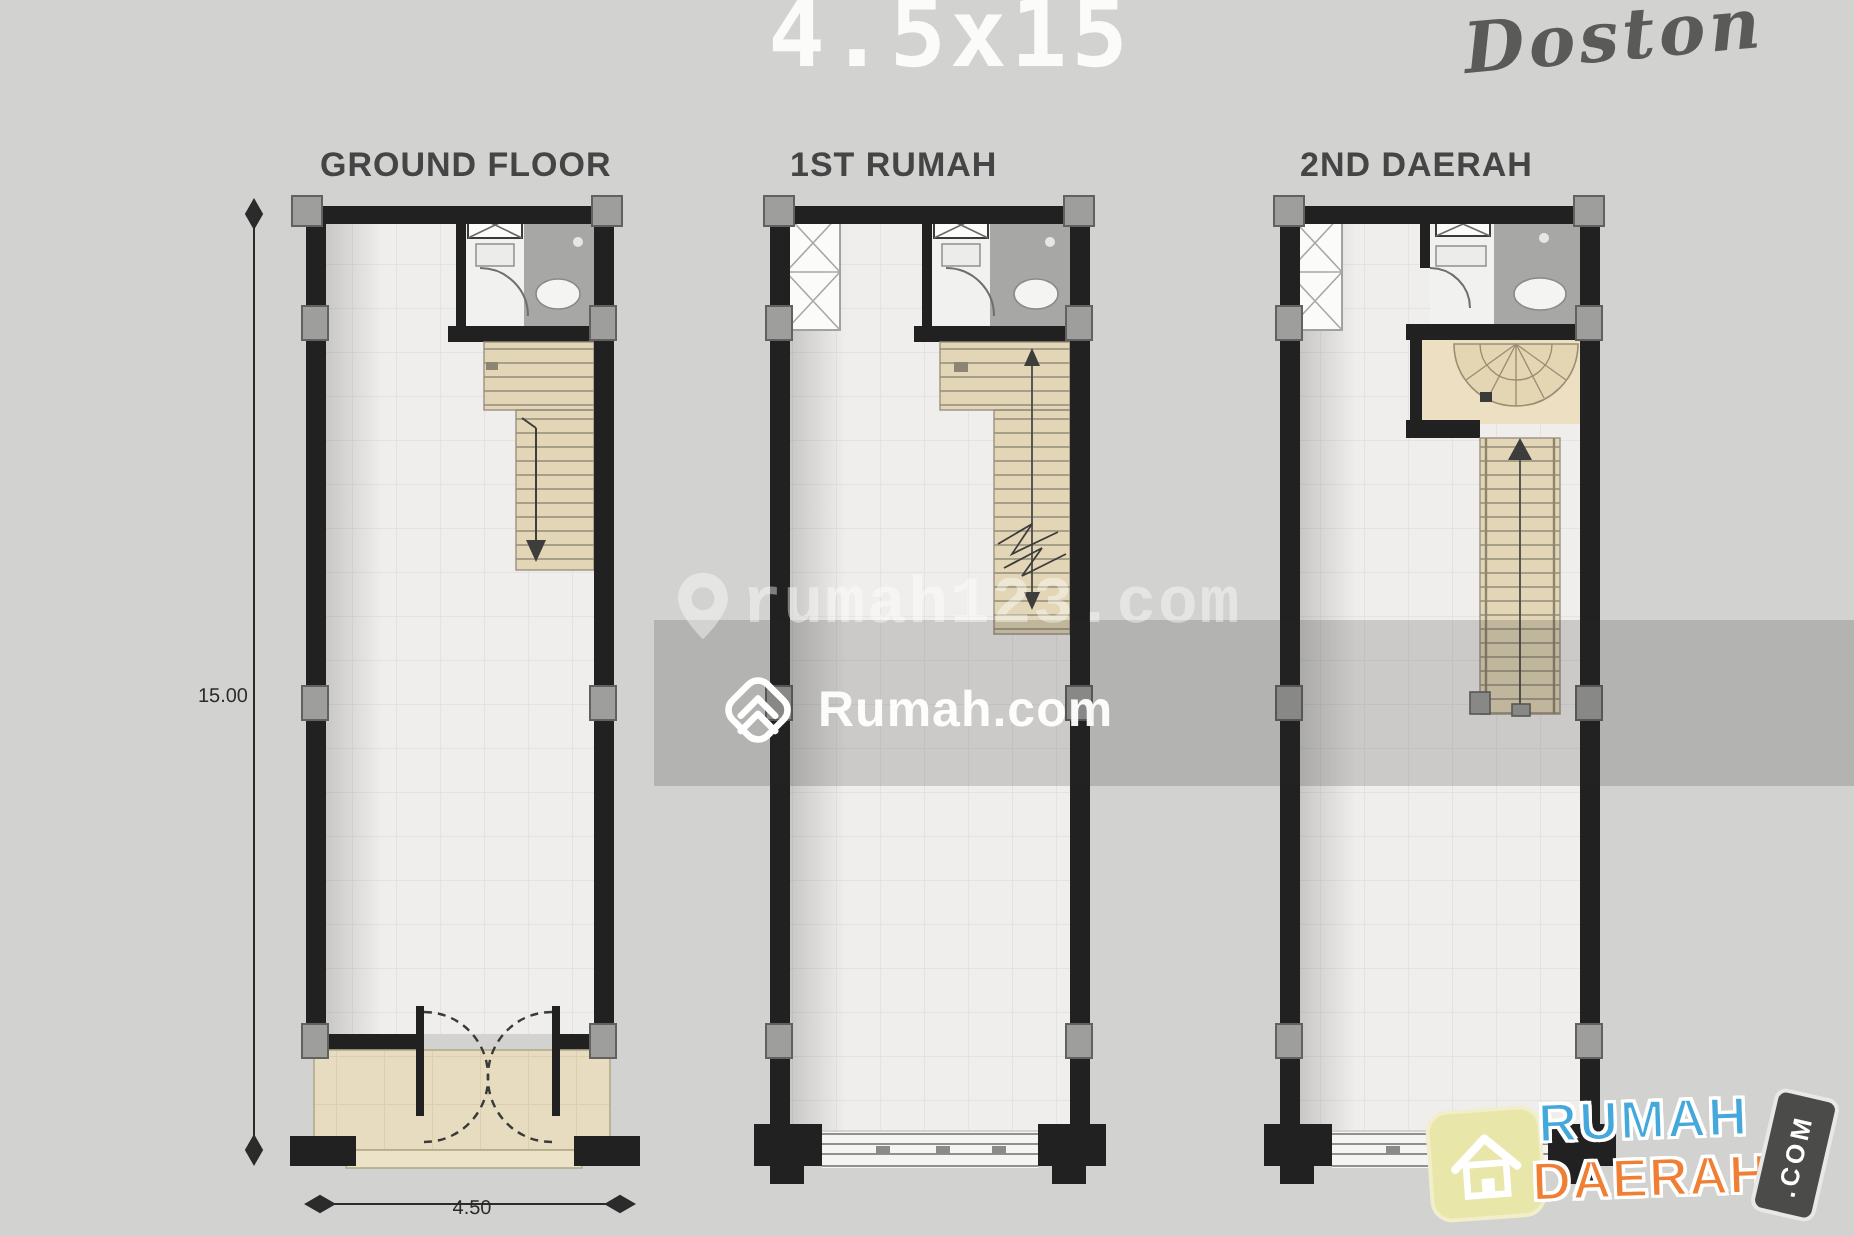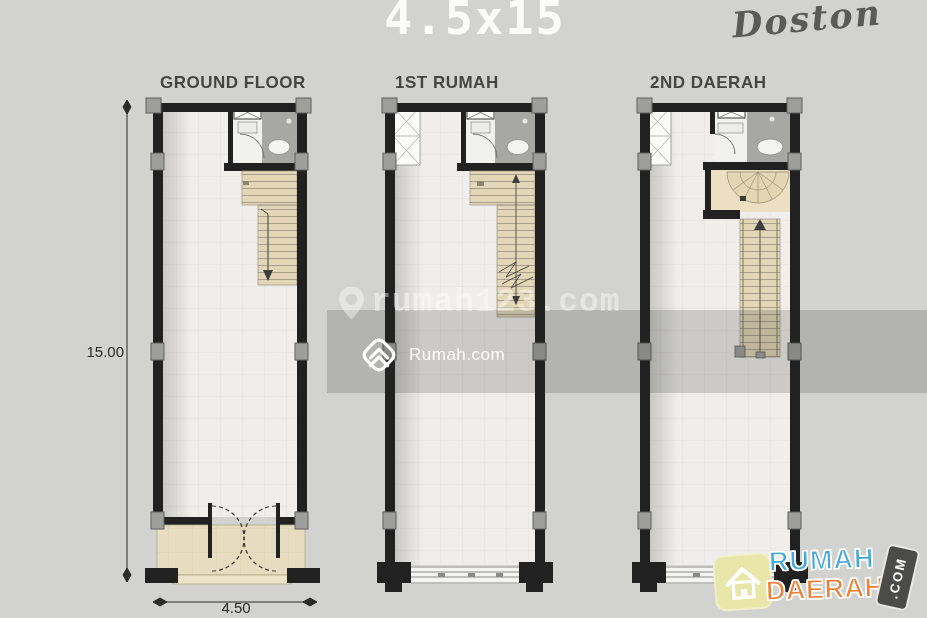--- a/index.html
+++ b/index.html
@@ -11,29 +11,29 @@
     font-family:"DejaVu Sans Mono",monospace;font-weight:bold;font-size:47px;
     letter-spacing:2px;color:#fbfbfa;}
   .brand{left:712px;top:0px;width:190px;text-align:center;}
   .brand-name{font-family:"DejaVu Serif",serif;font-style:italic;font-weight:bold;
     font-size:35px;color:#5a5a58;transform:rotate(-5deg);letter-spacing:2px;line-height:38px;}
   .brand-sub{font-family:"Liberation Serif",serif;font-size:13px;color:#9b9b99;
     letter-spacing:6px;margin-top:-4px;}
   .floor-label{top:73px;font-size:17px;font-weight:bold;color:#454545;
     letter-spacing:0.5px;text-align:left;}
   
-  .dim{color:#2b2b2b;font-size:15px;}
+  .dim{color:#2b2b2b;font-size:10px;}
   .dim-h{left:78px;top:343px;width:46px;text-align:right;}
   .dim-w{left:210px;top:599px;width:52px;text-align:center;}
   
   .wm-band{left:327px;top:310px;width:600px;height:83px;background:rgba(40,40,38,0.18);}
   .wm1{left:338px;top:284px;display:flex;align-items:center;gap:6px;}
   .wm1 .txt{font-size:33px;font-weight:bold;color:rgba(255,255,255,0.42);letter-spacing:1px;font-family:Liberation Mono, monospace;}
   .wm2{left:358px;top:334px;display:flex;align-items:center;gap:9px;}
-  .wm2 .txt{font-size:17px;font-weight:normal;color:rgba(255,255,255,0.95);letter-spacing:0.5px;}
+  .wm2 .txt{font-size:25px;font-weight:bold;color:rgba(255,255,255,0.95);letter-spacing:0.5px;}
   
   .house-badge{left:714px;top:554px;width:54px;height:52px;background:#e9e6a9;
     border-radius:11px;transform:rotate(-4deg);border:2px solid #f0eecb;
     display:flex;align-items:center;justify-content:center;}
   .rd1{left:769px;top:545px;font-size:27px;font-weight:800;color:#45a8da;
     letter-spacing:1px;transform:rotate(-2deg);
     -webkit-text-stroke:1.2px #ffffff;
     text-shadow:1px 1px 0 #fff,-1px -1px 0 #fff,1px -1px 0 #fff,-1px 1px 0 #fff;}
   .rd2{left:766px;top:574px;font-size:27px;font-weight:800;color:#ef7f35;
     letter-spacing:0.5px;transform:rotate(-2deg);

